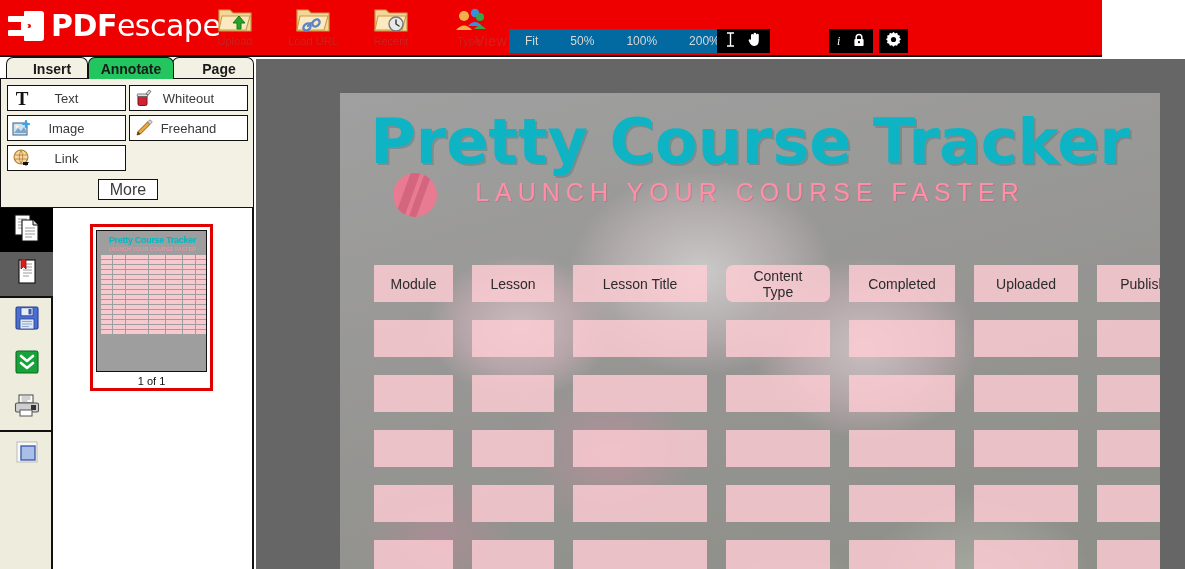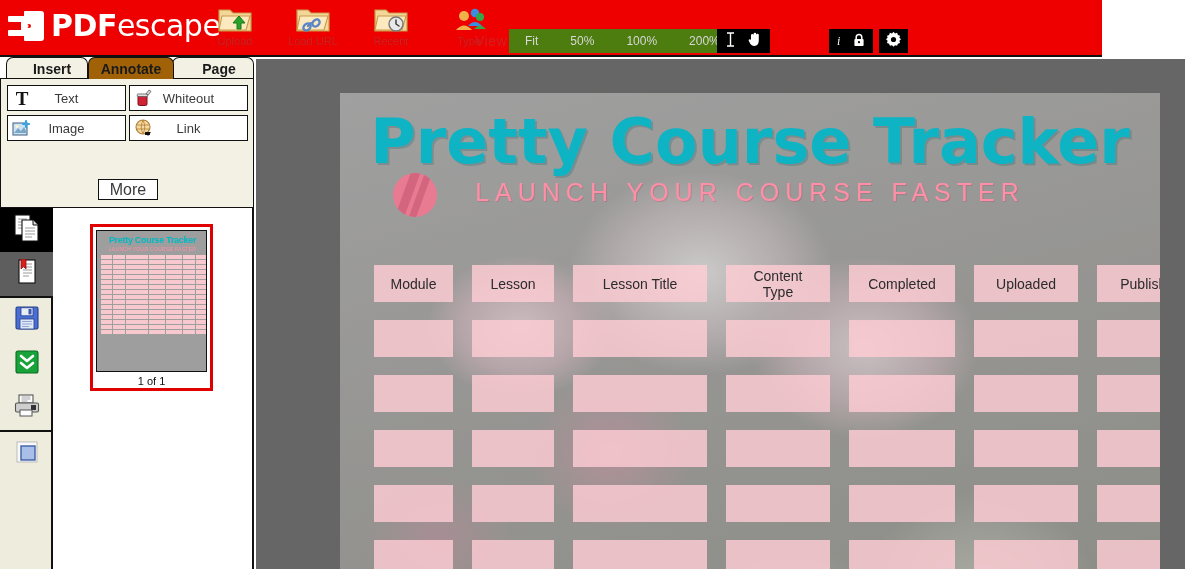--- a/index.html
+++ b/index.html
@@ -124,21 +124,21 @@
     position: absolute;
     left: 475px; top: 33px;
     font-size: 14px;
     color: #d02020;
     letter-spacing: .5px;
   }
   .zoom-group {
     position: absolute;
     left: 509px; top: 29px;
     height: 24px;
-    background: #4d7c0f;
+    background: #0369a1;
     display: flex;
     align-items: center;
   }
   .zoom-btn {
     color: #d8d8d8;
     font-size: 12px;
     padding: 0 16px;
     line-height: 24px;
     cursor: pointer;
     white-space: nowrap;
@@ -198,21 +198,21 @@
     border-radius: 7px 7px 0 0;
     font-size: 14px;
     font-weight: bold;
     color: #1a1a1a;
     display: flex;
     align-items: center;
     justify-content: center;
     cursor: pointer;
   }
   .tab.t0 { left: 6px;   width: 82px; padding-left: 10px; }
-  .tab.t1 { left: 88px;  width: 86px; background: #a16207; z-index: 3; }
+  .tab.t1 { left: 88px;  width: 86px; background: #22c55e; z-index: 3; }
   .tab.t2 { left: 172px; width: 82px; padding-left: 12px; }
 
   #toolpanel {
     position: absolute;
     top: 78px; left: 0;
     width: 254px; height: 130px;
     background: #f2f1e4;
     border: 1px solid #111;
     border-top: 1px solid #111;
   }
@@ -613,20 +613,30 @@
           <svg width="20" height="19" viewBox="0 0 20 19">
             <rect x="1" y="4" width="14" height="12" fill="#cfe2f3" stroke="#4a6b8a" stroke-width="1.1"></rect>
             <path d="M2 14 l4-5 3 3 3-4 3 6 Z" fill="#7aa7c7"></path>
             <circle cx="5" cy="7.5" r="1.4" fill="#fff6c0"></circle>
             <path d="M14 2 v6 M11 5 h6" stroke="#3aa3e0" stroke-width="2.2" stroke-linecap="round"></path>
           </svg>
         </span>
         <span class="tlb">Image</span>
       </div>
 
+      <div class="tool-btn">
+        <span class="tic">
+          <svg width="20" height="20" viewBox="0 0 20 20">
+            <path d="M3 17 l1-3.4 9.6-9.6 2.4 2.4 -9.6 9.6 Z" fill="#f0a83c" stroke="#8a5a10" stroke-width="1"></path>
+            <path d="M13.6 4 l2.4 2.4 1.6-1.6 a1.2 1.2 0 0 0 0-1.7 l-.7-.7 a1.2 1.2 0 0 0-1.7 0 Z" fill="#d8d8d8" stroke="#777" stroke-width=".8"></path>
+            <path d="M3 17 l1-3.4 1.2 1.2 1.2 1.2 Z" fill="#5a4020"></path>
+          </svg>
+        </span>
+        <span class="tlb">Freehand</span>
+      </div>
 
       <div class="tool-btn">
         <span class="tic">
           <svg width="20" height="20" viewBox="0 0 20 20">
             <circle cx="9" cy="9" r="7" fill="#f5d9a6" stroke="#b07e2e" stroke-width="1.1"></circle>
             <path d="M2.3 7 h13.4 M2.3 11 h13.4 M9 2 q-3.5 7 0 14 M9 2 q3.5 7 0 14" stroke="#b07e2e" stroke-width=".8" fill="none"></path>
             <path d="M11 14 h6 l-3 4 Z" fill="#111"></path>
             <path d="M11 14 h5 v3 h-5 Z" fill="#111"></path>
           </svg>
         </span>
@@ -846,21 +856,21 @@
           <span class="st2"></span>
       </div>
 
       <div id="doc-title">Pretty Course Tracker</div>
       <div id="doc-sub">LAUNCH YOUR COURSE FASTER</div>
 
       <div id="tbl">
         <div class="cell hdr">Module</div>
         <div class="cell hdr">Lesson</div>
         <div class="cell hdr">Lesson Title</div>
-        <div class="cell hdr" style="white-space:pre-line;">Content
+        <div class="cell hdr" style="white-space:pre-line;border-radius:7px;">Content
 Type</div>
         <div class="cell hdr">Completed</div>
         <div class="cell hdr">Uploaded</div>
         <div class="cell hdr">Published</div>
 
         <div class="cell blank"></div>
         <div class="cell blank"></div>
         <div class="cell blank"></div>
         <div class="cell blank"></div>
         <div class="cell blank"></div>

